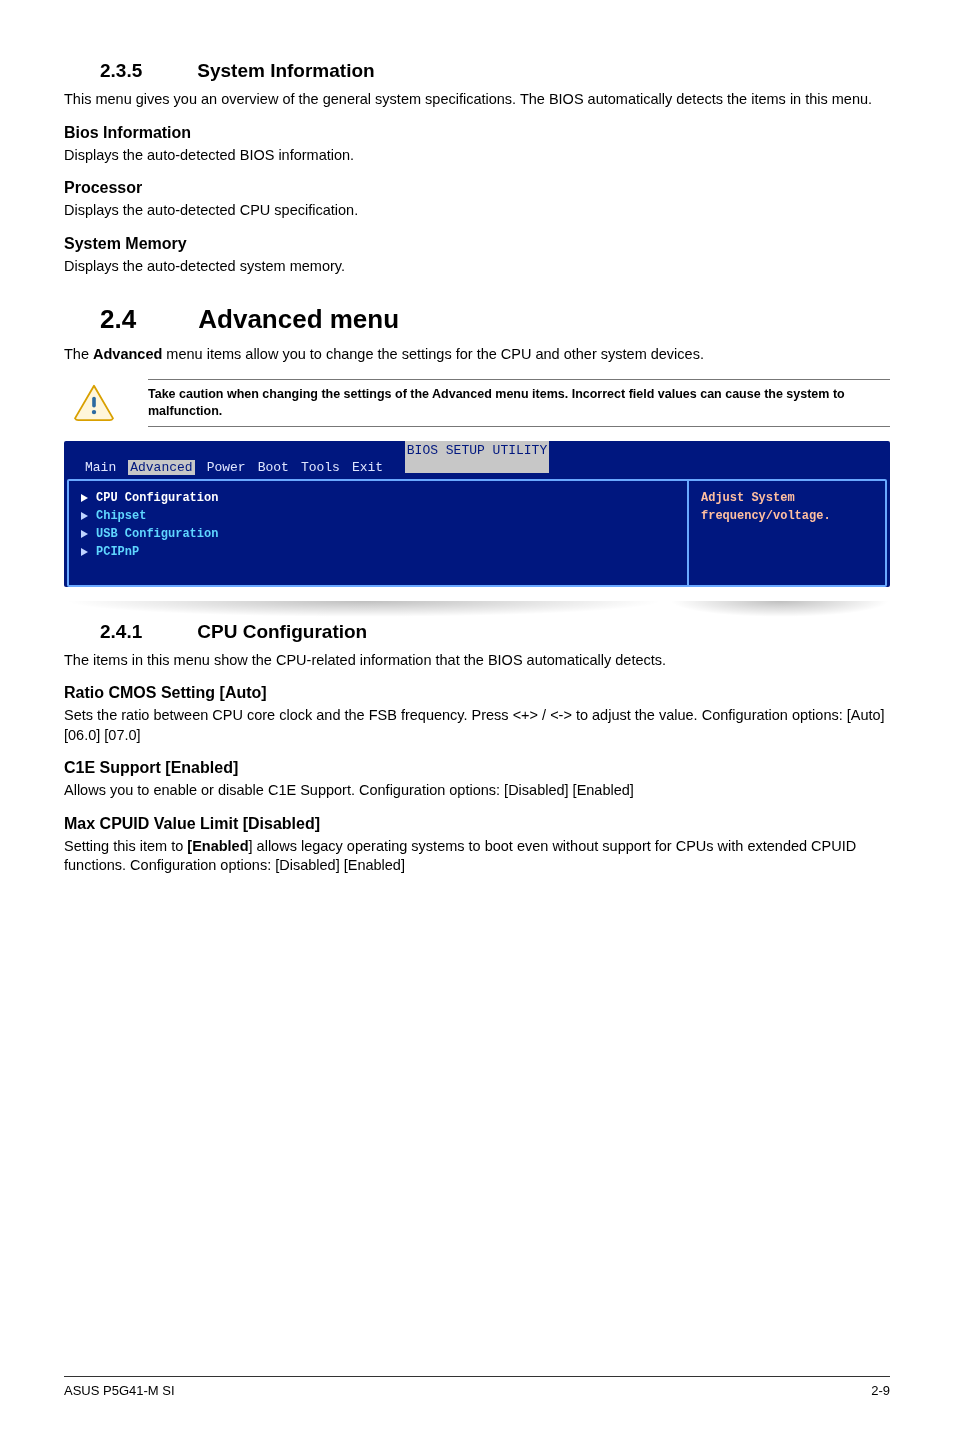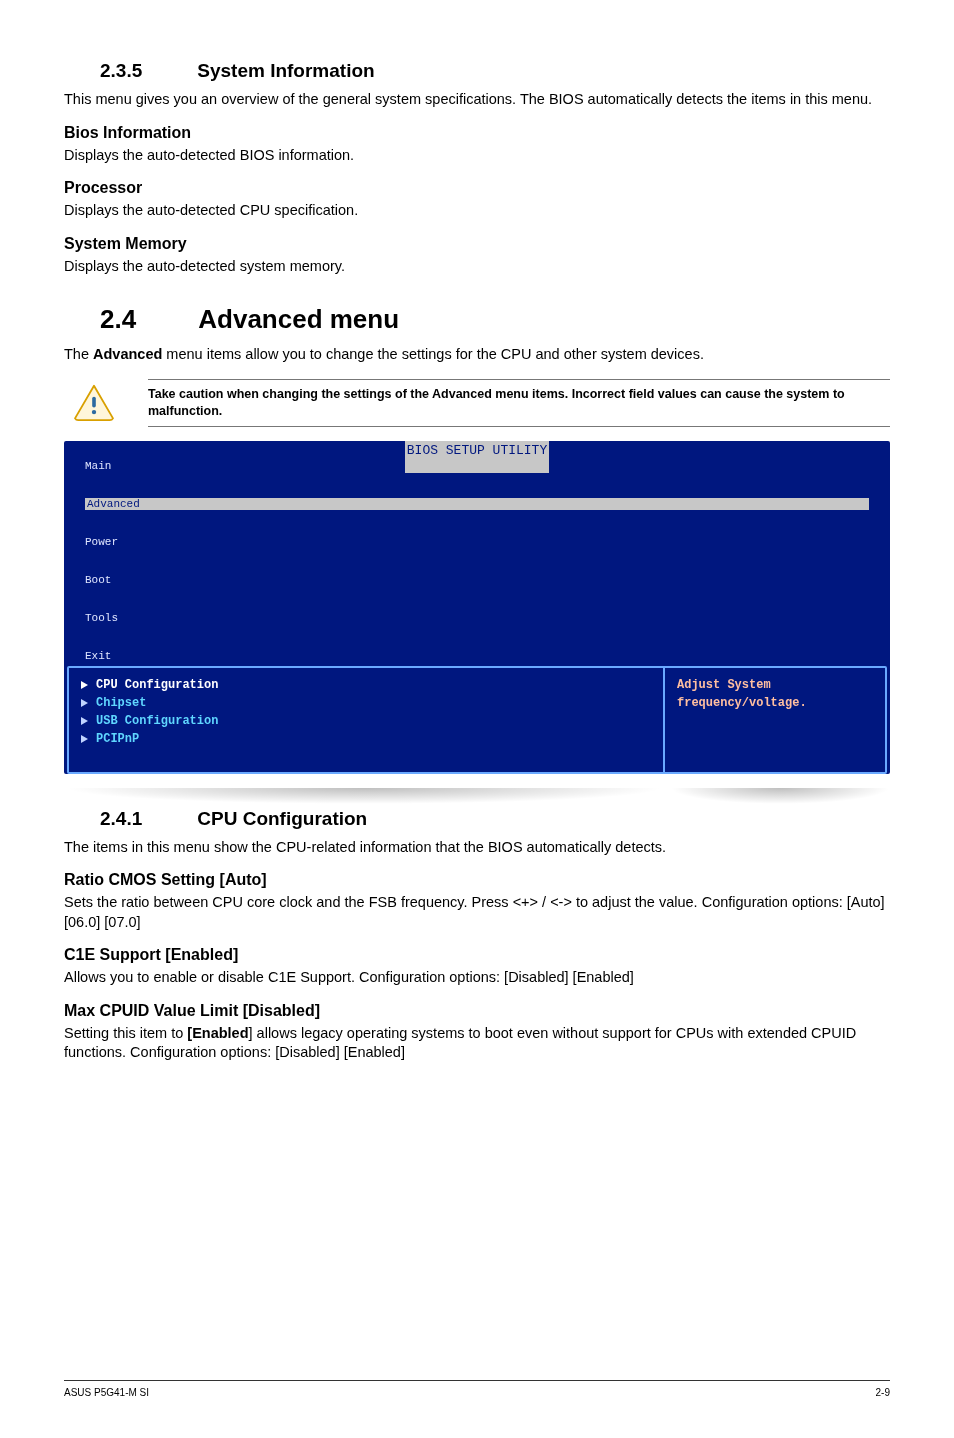--- a/index.html
+++ b/index.html
@@ -21,38 +21,38 @@
   .callout .icon-cell { width: 60px; display: flex; justify-content: center; align-items: center; }
   .callout .text-cell { flex: 1; font-size: 12.5px; line-height: 1.35; border-top: 1px solid #777; border-bottom: 1px solid #777; padding: 6px 0; font-weight: bold; }
   .warn-icon { width: 44px; height: 38px; }
   .pencil-icon { width: 44px; height: 30px; }
 
   
   .bios-wrap { background: #00177f; margin: 14px 0; border-radius: 2px; overflow: hidden; }
   .bios-inner { background: #00177f; padding: 2px 3px 0 3px; }
   .bios-title { text-align: center; font-family: "Courier New", Courier, monospace; font-size: 13px; color: #fff; }
   .bios-title span { background: #c7c7c7; color: #00177f; padding: 15px 2px; }
-  .bios-tabs { display: flex; gap: 26px; padding: 2px 18px 4px 18px; font-family: "Courier New", Courier, monospace; font-size: 11px; flex-direction: column; }
+  .bios-tabs { display: flex; gap: 12px; padding: 2px 18px 4px 18px; font-family: "Courier New", Courier, monospace; font-size: 13px; }
   .bios-tabs div { color: #dfe6ff; }
   .bios-tabs .sel { background: #c7c7c7; color: #00177f; padding: 0 2px; }
   .bios-body { display: flex; border: 2px solid #6aa9ff; border-radius: 2px; margin: 0; }
   .bios-left { flex: 1; padding: 8px 12px 24px 12px; border-right: 2px solid #6aa9ff; }
-  .bios-right { width: 220px; padding: 8px 12px; }
+  .bios-right { width: 196px; padding: 8px 12px; }
   .bios-left .row { display: flex; align-items: center; gap: 8px; font-family: "Courier New", Courier, monospace; font-size: 12px; color: #5fd6ff; line-height: 1.5; font-weight: bold; }
   .bios-left .row.hi { color: #ffffff; }
   .bios-left .tri { width: 0; height: 0; border-top: 4px solid transparent; border-bottom: 4px solid transparent; border-left: 7px solid #c0d4ff; }
   .bios-left .row.hi .tri { border-left-color: #fff; }
   .bios-right { font-family: "Courier New", Courier, monospace; font-size: 12px; color: #ffbfa0; font-weight: bold; line-height: 1.5; }
   .bios-shadow { display:flex; }
   .bios-shadow-l { flex:1; height:16px; background: radial-gradient(ellipse at top, rgba(0,0,0,0.25), rgba(0,0,0,0) 70%); }
   .bios-shadow-r { width:220px; height:16px; background: radial-gradient(ellipse at top, rgba(0,0,0,0.25), rgba(0,0,0,0) 70%); margin-left:6px;}
 
   
   .footer-rule { border: none; border-top: 1px solid #333; margin-top: 40px; }
-  .footer-row  { display: flex; justify-content: space-between; font-size: 10px; padding-top: 6px; gap: 36px; }
+  .footer-row  { display: flex; justify-content: space-between; font-size: 13px; padding-top: 6px; gap: 36px; }
 </style>
 </head>
 <body>
 
 <div class="page">
   <div class="content">
 
     <h2 class="sect">
       <span class="num">2.3.5</span>
       <span>System Information</span>

